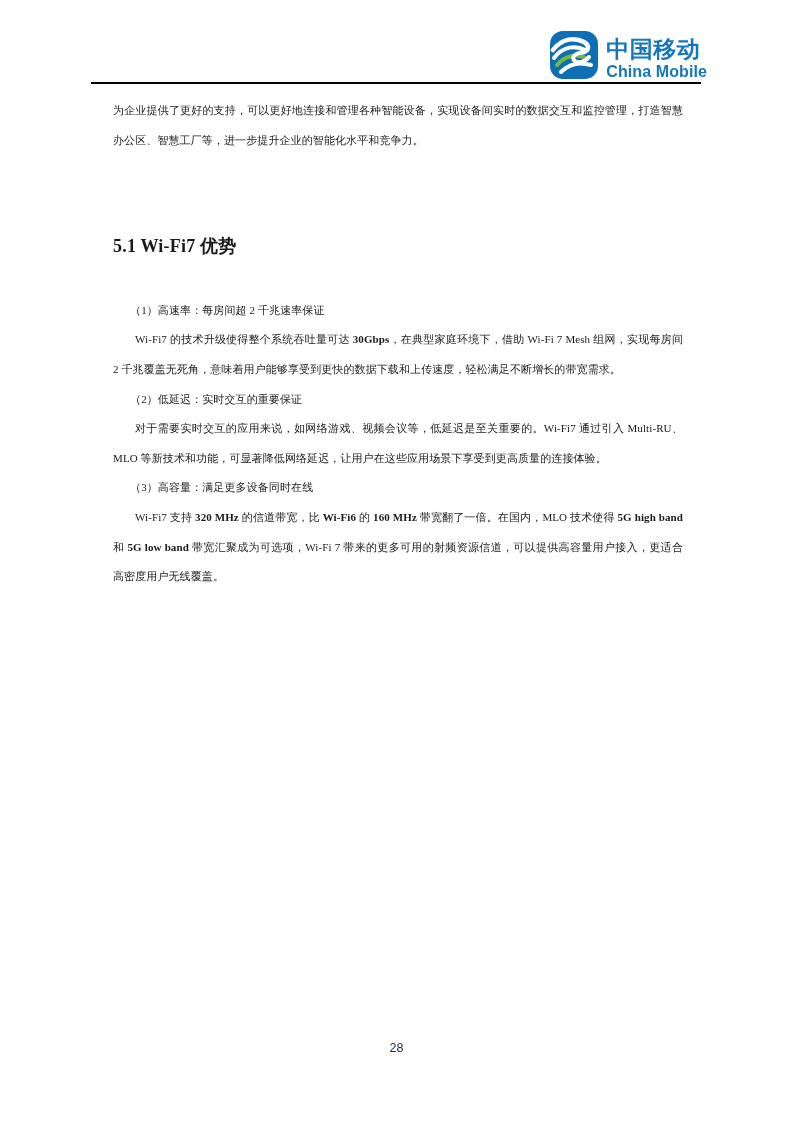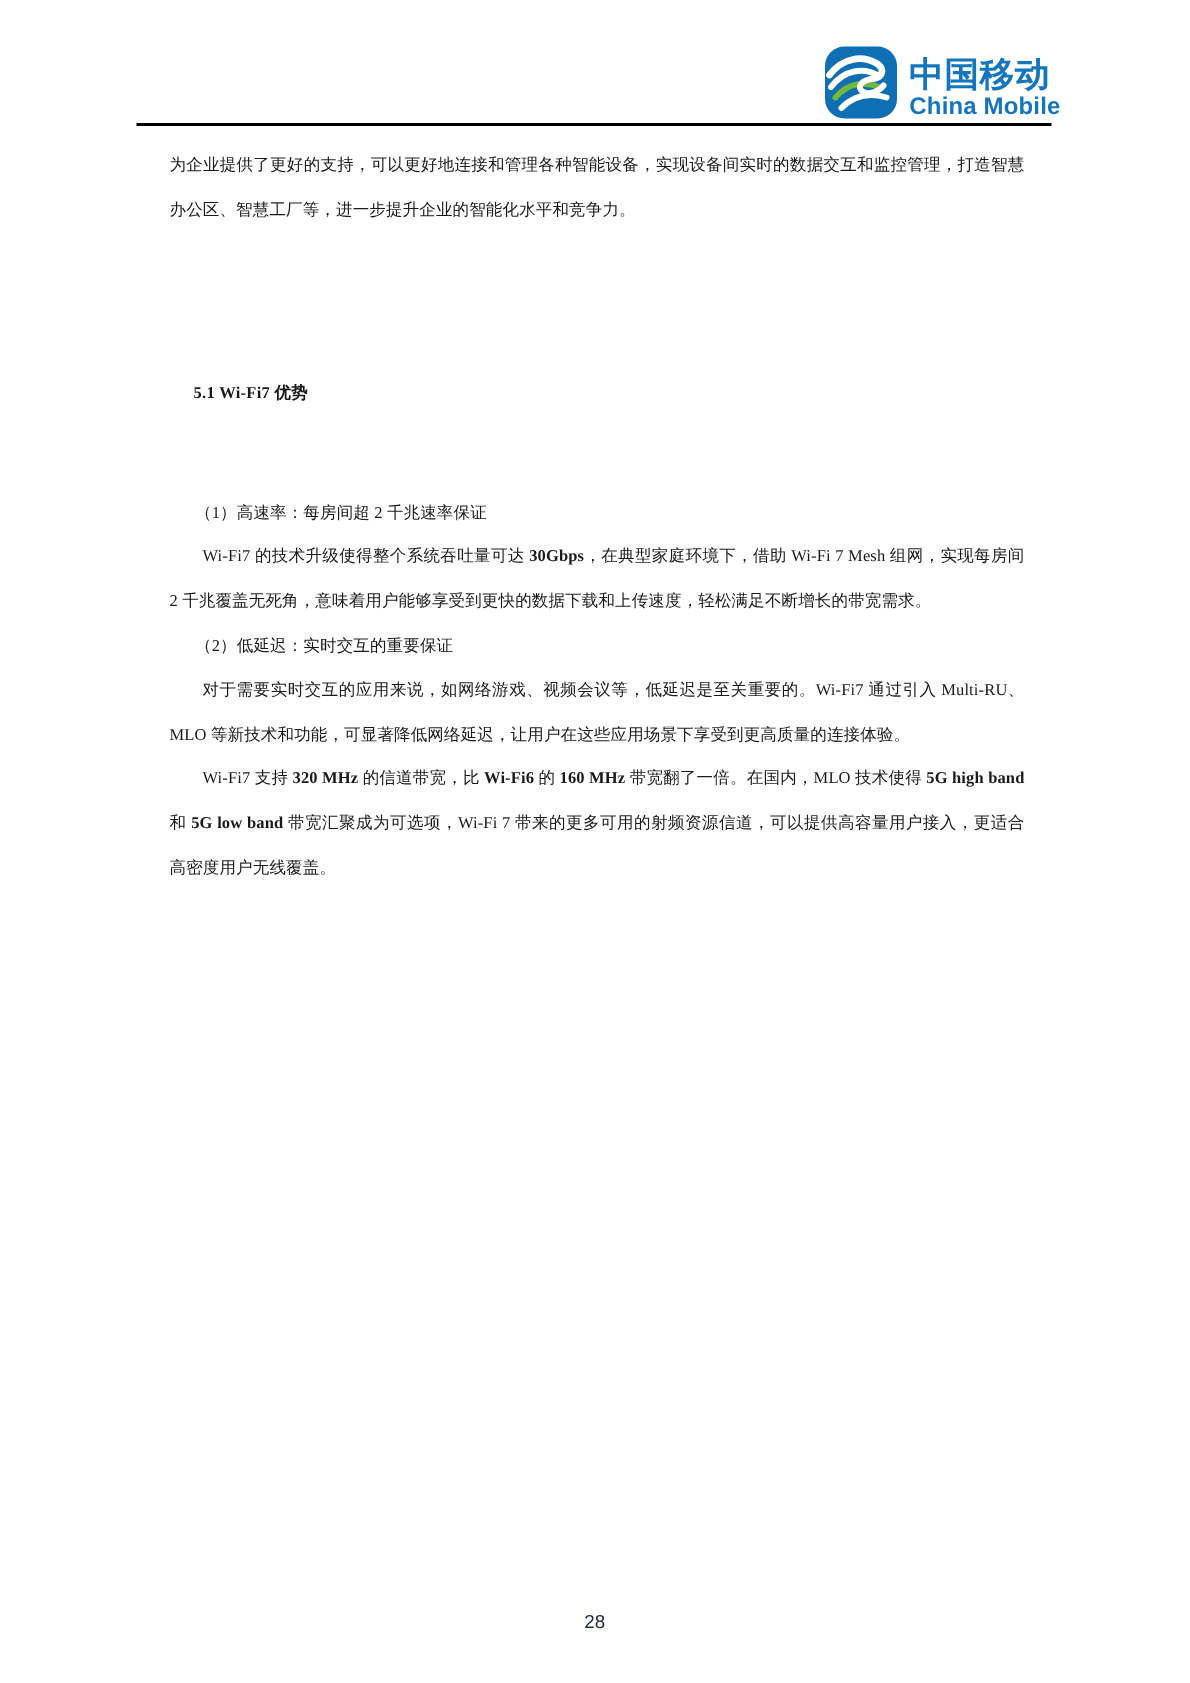--- a/index.html
+++ b/index.html
@@ -94,37 +94,37 @@
   }
 
   h2.heading1 {
     margin: 0;
     font-size: 16.5px;
     font-weight: 700;
     line-height: 29.6px;
     letter-spacing: 0.2px;
   }
   h3.heading2 {
-    margin: 16px;
-    font-size: 11px;
+    margin: 0;
+    font-size: 18px;
     font-weight: 700;
     line-height: 29.6px;
     letter-spacing: 0.2px;
   }
   .gap-before-h1 { height: 40px; }
   .gap-after-h1  { height: 37px; }
   .gap-after-h2  { height: 34px; }
 
   b, .bold { font-weight: 700; }
 
   
   .page-footer {
     position: absolute;
     left: 0;
-    top: 1072px;
+    top: 1038px;
     width: 793px;
     text-align: center;
   }
   .page-number {
     font-family: "Liberation Sans", "DejaVu Sans", sans-serif;
     font-size: 12.5px;
     color: #1b2a4a;
   }
 </style>
 </head>
@@ -180,20 +180,21 @@
 
 
   <p class="body-text indent1">（1）高速率：每房间超 2 千兆速率保证</p>
 
   <p class="body-text indent2"><span>Wi-Fi7 的技术升级使得整个系统吞吐量可达 </span><b>30Gbps</b><span>，在典型家庭环境下，借助 Wi-Fi 7 Mesh 组网，实现每房间 2 千兆覆盖无死角，意味着用户能够享受到更快的数据下载和上传速度，轻松满足不断增长的带宽需求。</span></p>
 
   <p class="body-text indent1">（2）低延迟：实时交互的重要保证</p>
 
   <p class="body-text indent2">对于需要实时交互的应用来说，如网络游戏、视频会议等，低延迟是至关重要的。Wi-Fi7 通过引入 Multi-RU、MLO 等新技术和功能，可显著降低网络延迟，让用户在这些应用场景下享受到更高质量的连接体验。</p>
 
+  <p class="body-text indent1">（3）高容量：满足更多设备同时在线</p>
 
   <p class="body-text indent2"><span>Wi-Fi7 支持 </span><b>320 MHz</b><span> 的信道带宽，比 </span><b>Wi-Fi6</b><span> 的 </span><b>160 MHz</b><span> 带宽翻了一倍。在国内，MLO 技术使得 </span><b>5G high band</b><span> 和 </span><b>5G low band</b><span> 带宽汇聚成为可选项，Wi-Fi 7 带来的更多可用的射频资源信道，可以提供高容量用户接入，更适合高密度用户无线覆盖。</span></p>
 
 </div>
 
 <div class="page-footer">
   <span class="page-number">28</span>
 </div>
 
 </body></html>

